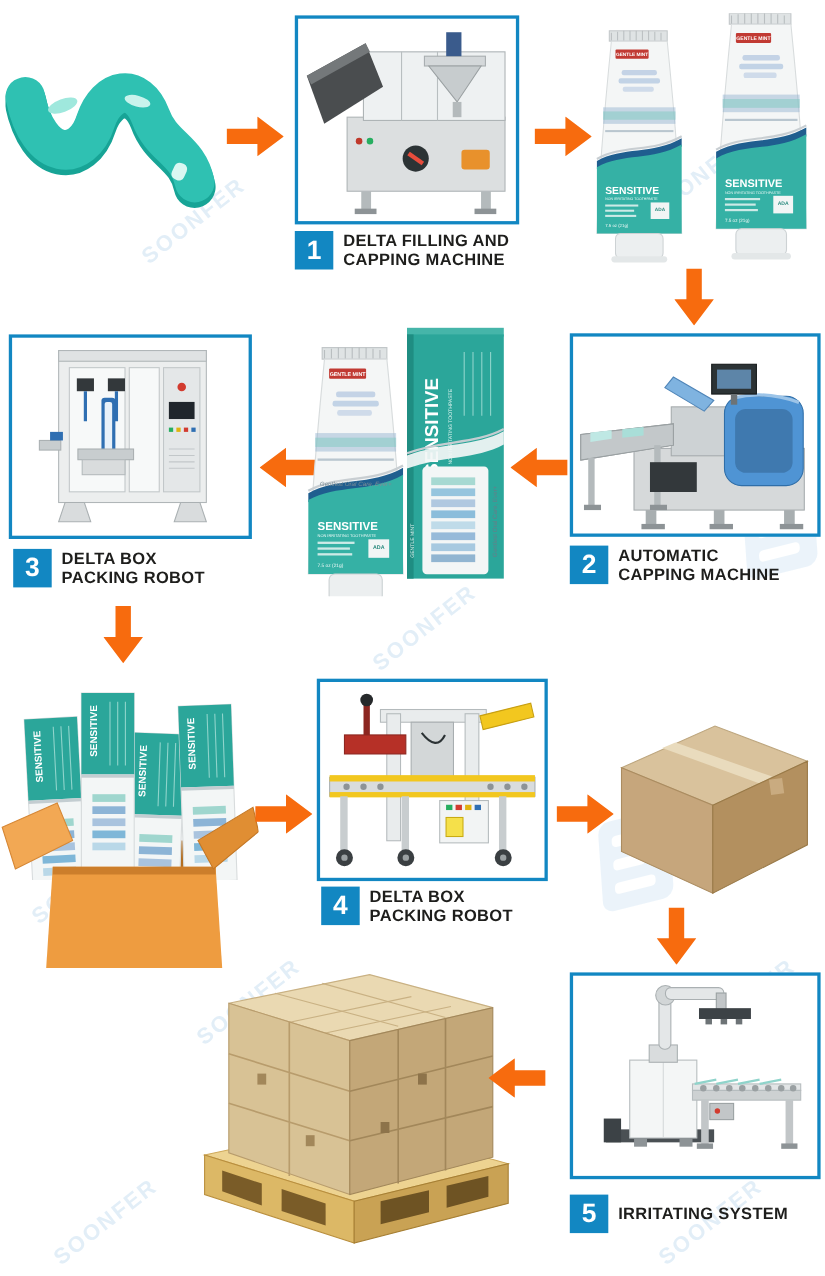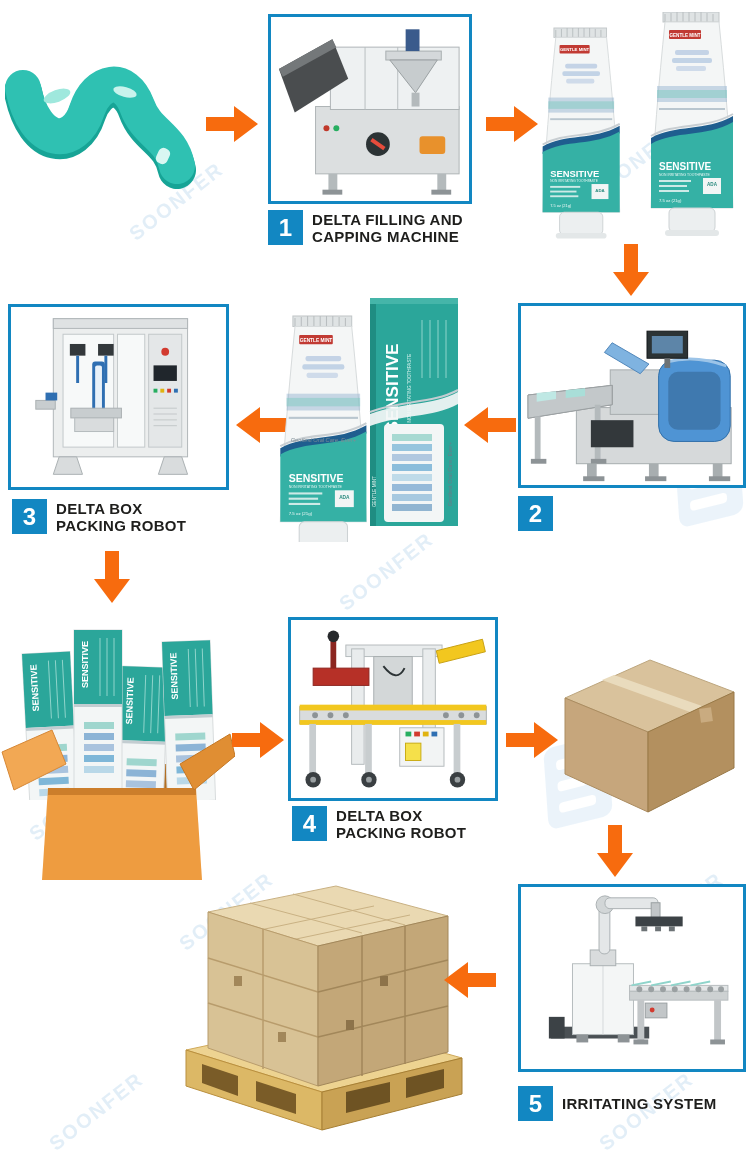--- a/index.html
+++ b/index.html
@@ -260,20 +260,24 @@
       <rect x="130" y="163" width="10" height="14" fill="#a8aeb0"></rect>
       <rect x="196" y="163" width="10" height="14" fill="#a8aeb0"></rect>
       <rect x="62" y="176" width="22" height="5" fill="#8d9396"></rect>
       <rect x="126" y="176" width="22" height="5" fill="#8d9396"></rect>
       <rect x="192" y="176" width="22" height="5" fill="#8d9396"></rect>
     </svg>
   </div>
 
   <div class="step-label" style="left:518px;top:496px;">
     <div class="step-badge">2</div>
+    <div class="step-text">
+      <div>AUTOMATIC</div>
+      <div>CAPPING MACHINE</div>
+    </div>
   </div>
 
   <div class="arrow" style="left:94px;top:551px;">
     <svg width="36" height="52" viewBox="0 0 36 52">
         <polygon points="11,0 25,0 25,28 36,28 18,52 0,28 11,28" fill="currentColor"></polygon>
       </svg>
   </div>
 
   <svg class="layer" style="left:0px;top:592px;" width="235" height="290" viewBox="0 0 235 290">
     <defs>

